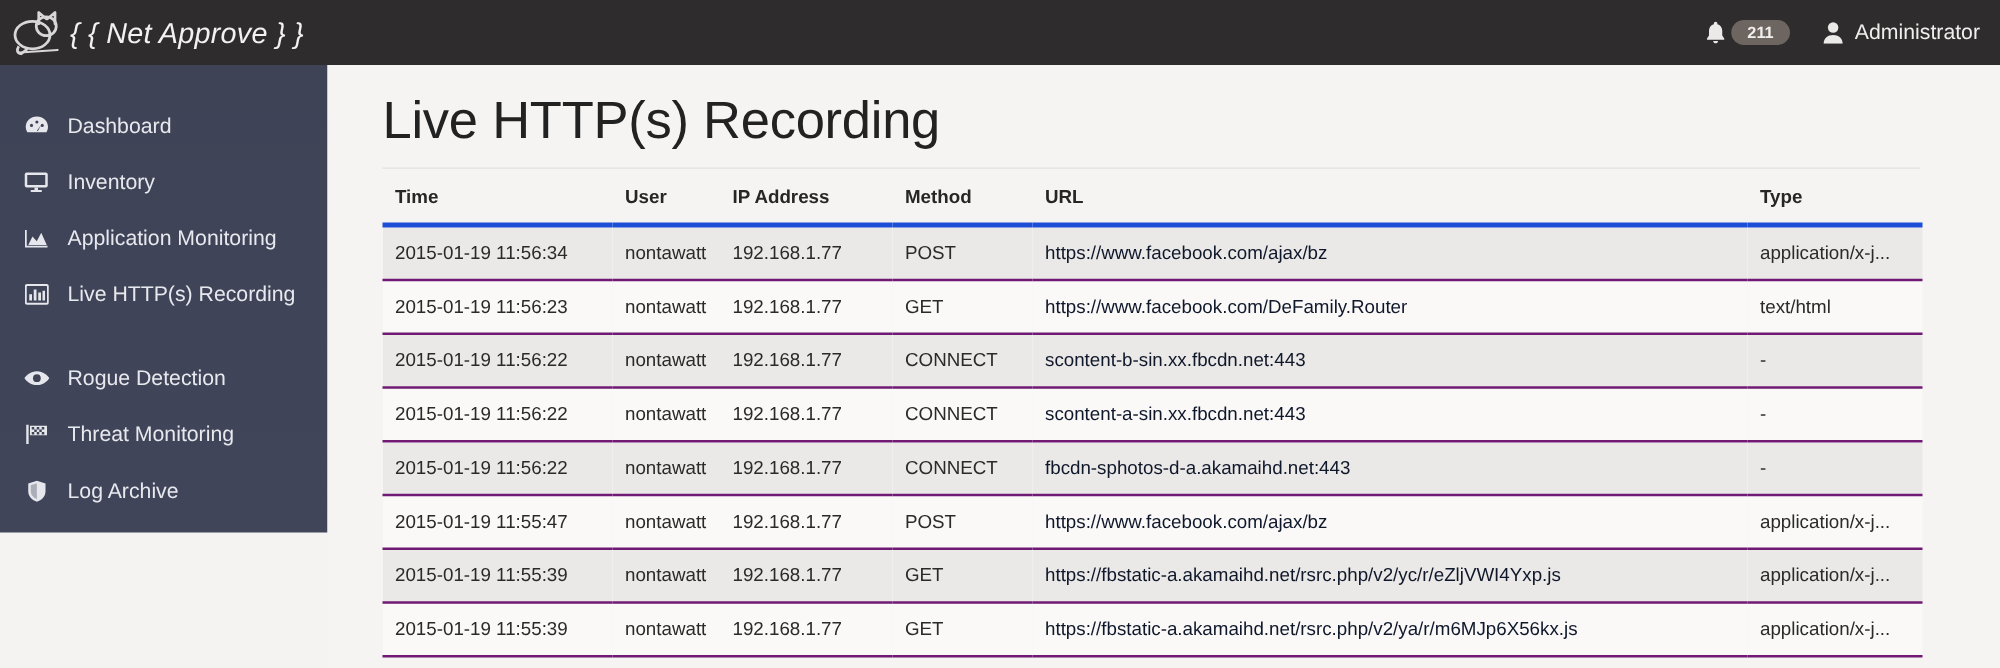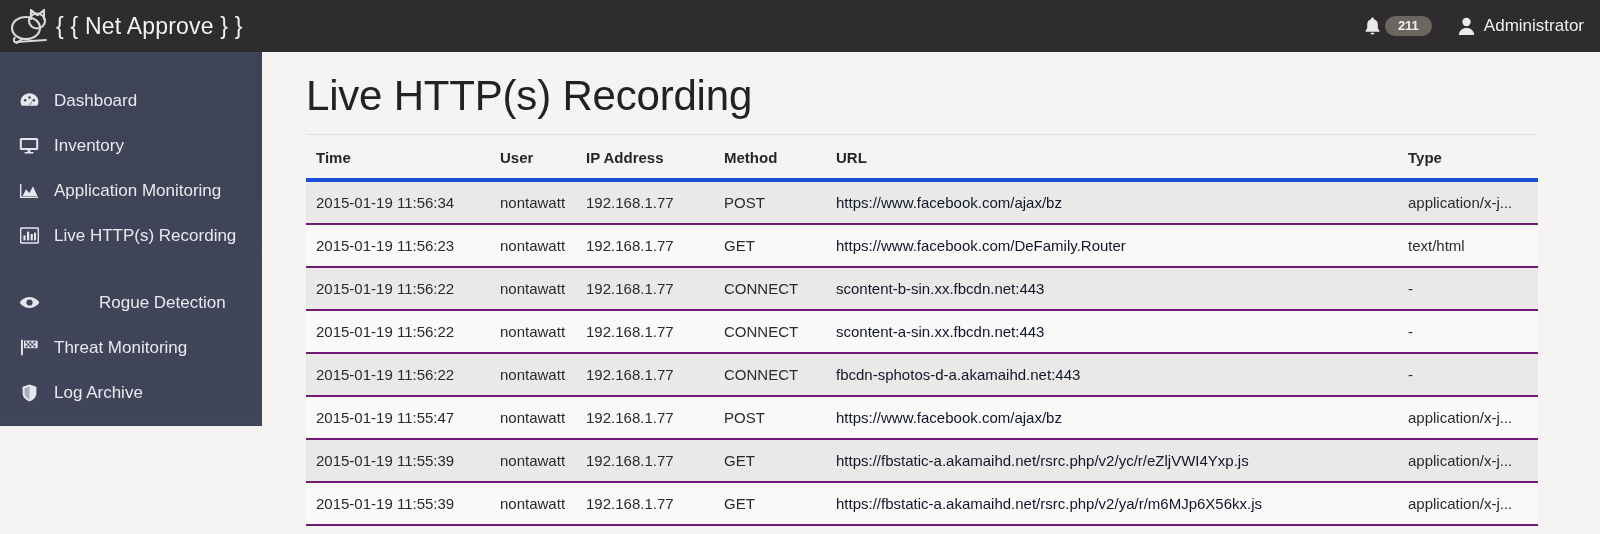--- a/index.html
+++ b/index.html
@@ -23,20 +23,21 @@
     padding-left: 6px;
     flex: 0 0 262px;
   }
   .logo-cat { width: 46px; height: 44px; flex: 0 0 46px; }
   .brand-title {
     color: #f2f2f2;
     font-size: 23px;
     letter-spacing: .2px;
     white-space: nowrap;
     margin-left: 4px;
+    font-style: italic;
   }
   .topbar-right {
     margin-left: auto;
     display: flex; align-items: center;
     gap: 4px;
     padding-right: 16px;
     height: 52px;
   }
   .bell-icon { width: 17px; height: 20px; display: block; }
   .notif-badge {
@@ -62,21 +63,21 @@
     background: linear-gradient(180deg,#3e4356 0%, #40455a 100%);
     padding-top: 26px;
     overflow: hidden;
   }
   .nav-item {
     display: flex; align-items: center;
     height: 45px;
     padding-left: 16px;
     cursor: pointer;
   }
-  .nav-item.gap { margin-top: 22px; gap: 45px; }
+  .nav-item.gap { margin-top: 22px; }
   .nav-icon {
     width: 26px; flex: 0 0 26px;
     display: flex; align-items: center; justify-content: center;
     margin-right: 12px;
   }
   .nav-icon svg { display: block; }
   .nav-label {
     color: #e8e9ee;
     font-size: 17px;
     white-space: nowrap;

